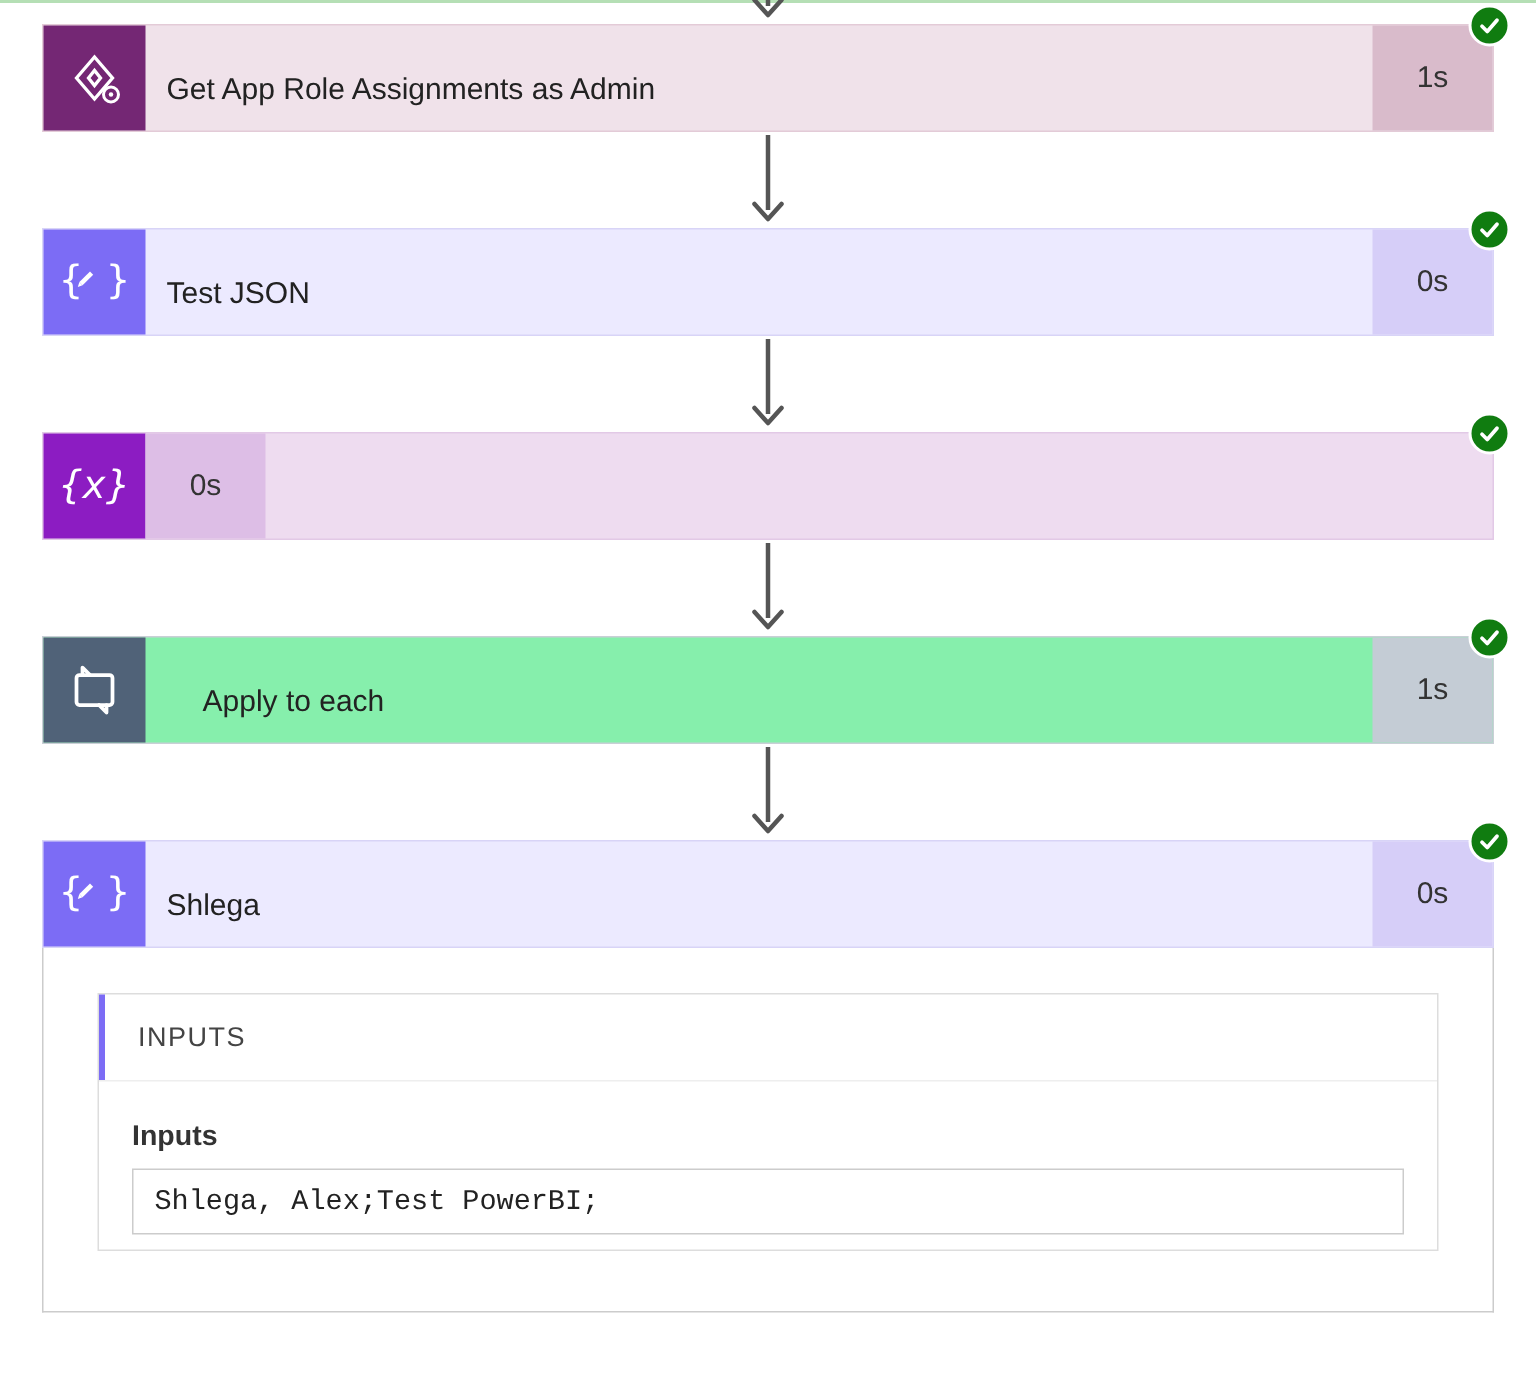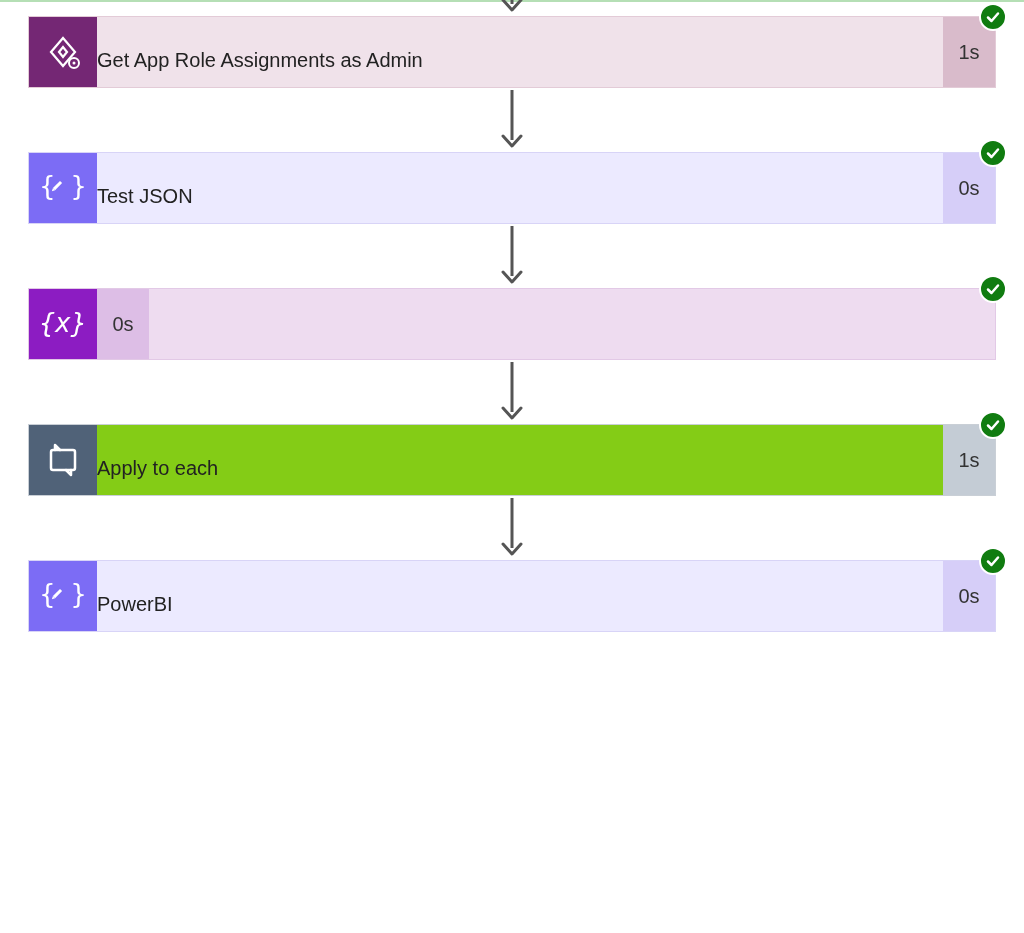--- a/index.html
+++ b/index.html
@@ -38,26 +38,27 @@
     height: 100%;
     display: flex;
     align-items: center;
     justify-content: center;
     flex-shrink: 0;
   }
   .action-title {
     flex: 1;
     display: flex;
     align-items: center;
+    padding-left: 14px;
     font-size: 20px;
     color: #222;
     margin-top: 16px;
   }
   .action-duration {
-    width: 52px;
+    width: 80px;
     display: flex;
     align-items: center;
     justify-content: center;
     font-size: 20px;
     color: #333;
   }
   .status-badge {
     position: absolute;
     top: -14px;
     right: -12px;
@@ -78,21 +79,21 @@
   .card-powerapps .action-duration { background: #d9bbcb; }
 
   .card-parsejson { background: #eceaff; border-color: #d8d4f7; }
   .card-parsejson .action-icon { background: #7c6cf5; }
   .card-parsejson .action-duration { background: #d6cef8; }
 
   .card-variable { background: #eedcf0; border-color: #e2c9e6; }
   .card-variable .action-icon { background: #8c1cc2; }
   .card-variable .action-duration { background: #ddbee6; }
 
-  .card-foreach { background: #84cc16; border-color: #c9cfd6; }
+  .card-foreach { background: #86efac; border-color: #c9cfd6; gap: 24px; }
   .card-foreach .action-icon { background: #506278; }
   .card-foreach .action-duration { background: #c4ccd5; }
 
   .card-compose { background: #eceaff; border-color: #d8d4f7; }
   .card-compose .action-icon { background: #7c6cf5; }
   .card-compose .action-duration { background: #d6cef8; }
 
   .detail-panel {
     border: 1px solid #ccc;
     border-top: none;
@@ -244,23 +245,32 @@
   <div class="action-card card-compose">
     <div class="action-icon">
       <svg width="44" height="44" viewBox="0 0 44 44">
         <text x="22" y="29" text-anchor="middle" font-family="Consolas,monospace" font-size="26" fill="#fff">{ }</text>
         <g transform="translate(19,15) rotate(45)">
           <rect x="0" y="0" width="3" height="10" fill="#fff"></rect>
           <polygon points="0,10 3,10 1.5,13" fill="#fff"></polygon>
         </g>
       </svg>
     </div>
-    <div class="action-title">PowerBI</div>
+    <div class="action-title">Shlega</div>
     <div class="action-duration">0s</div>
     <div class="status-badge">
       <svg width="16" height="16" viewBox="0 0 16 16">
           <polyline points="3,8.5 6.5,12 13,4.5" fill="none" stroke="#fff" stroke-width="2.5" stroke-linecap="round" stroke-linejoin="round"></polyline>
         </svg>
     </div>
   </div>
 
+  <div class="detail-panel">
+    <div class="inputs-section">
+      <div class="inputs-header">INPUTS</div>
+      <div class="inputs-body">
+        <div class="inputs-label">Inputs</div>
+        <div class="inputs-value">Shlega, Alex;Test PowerBI;</div>
+      </div>
+    </div>
+  </div>
 
 </div>
 
 </body></html>

